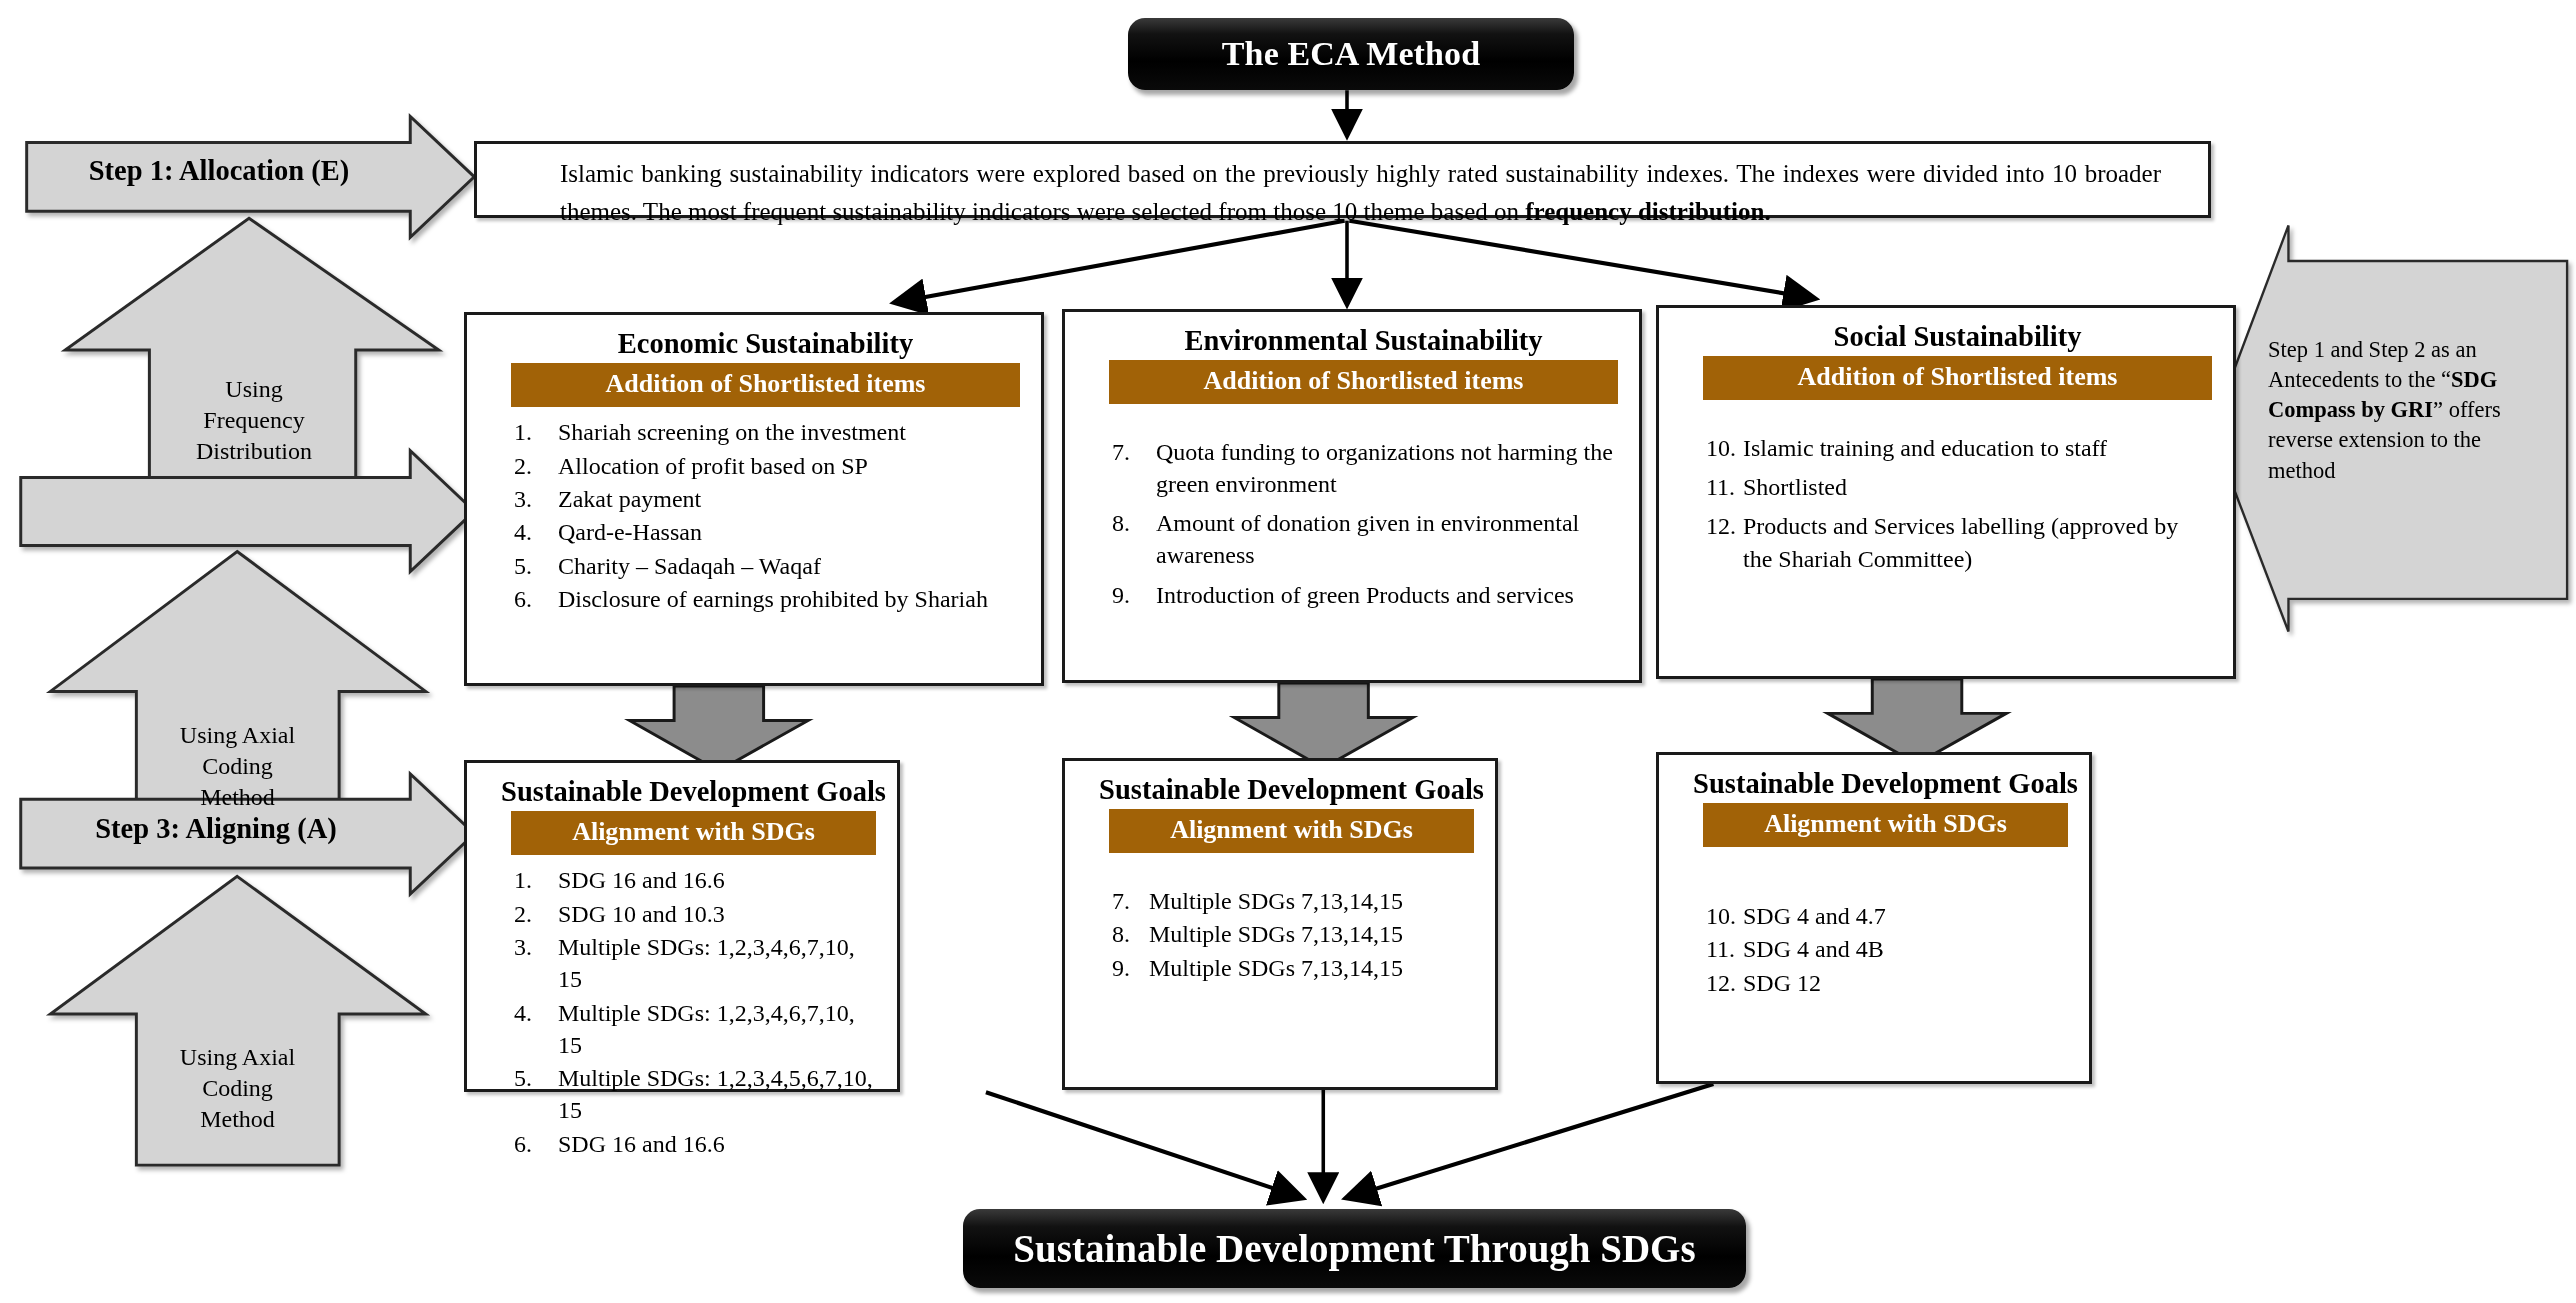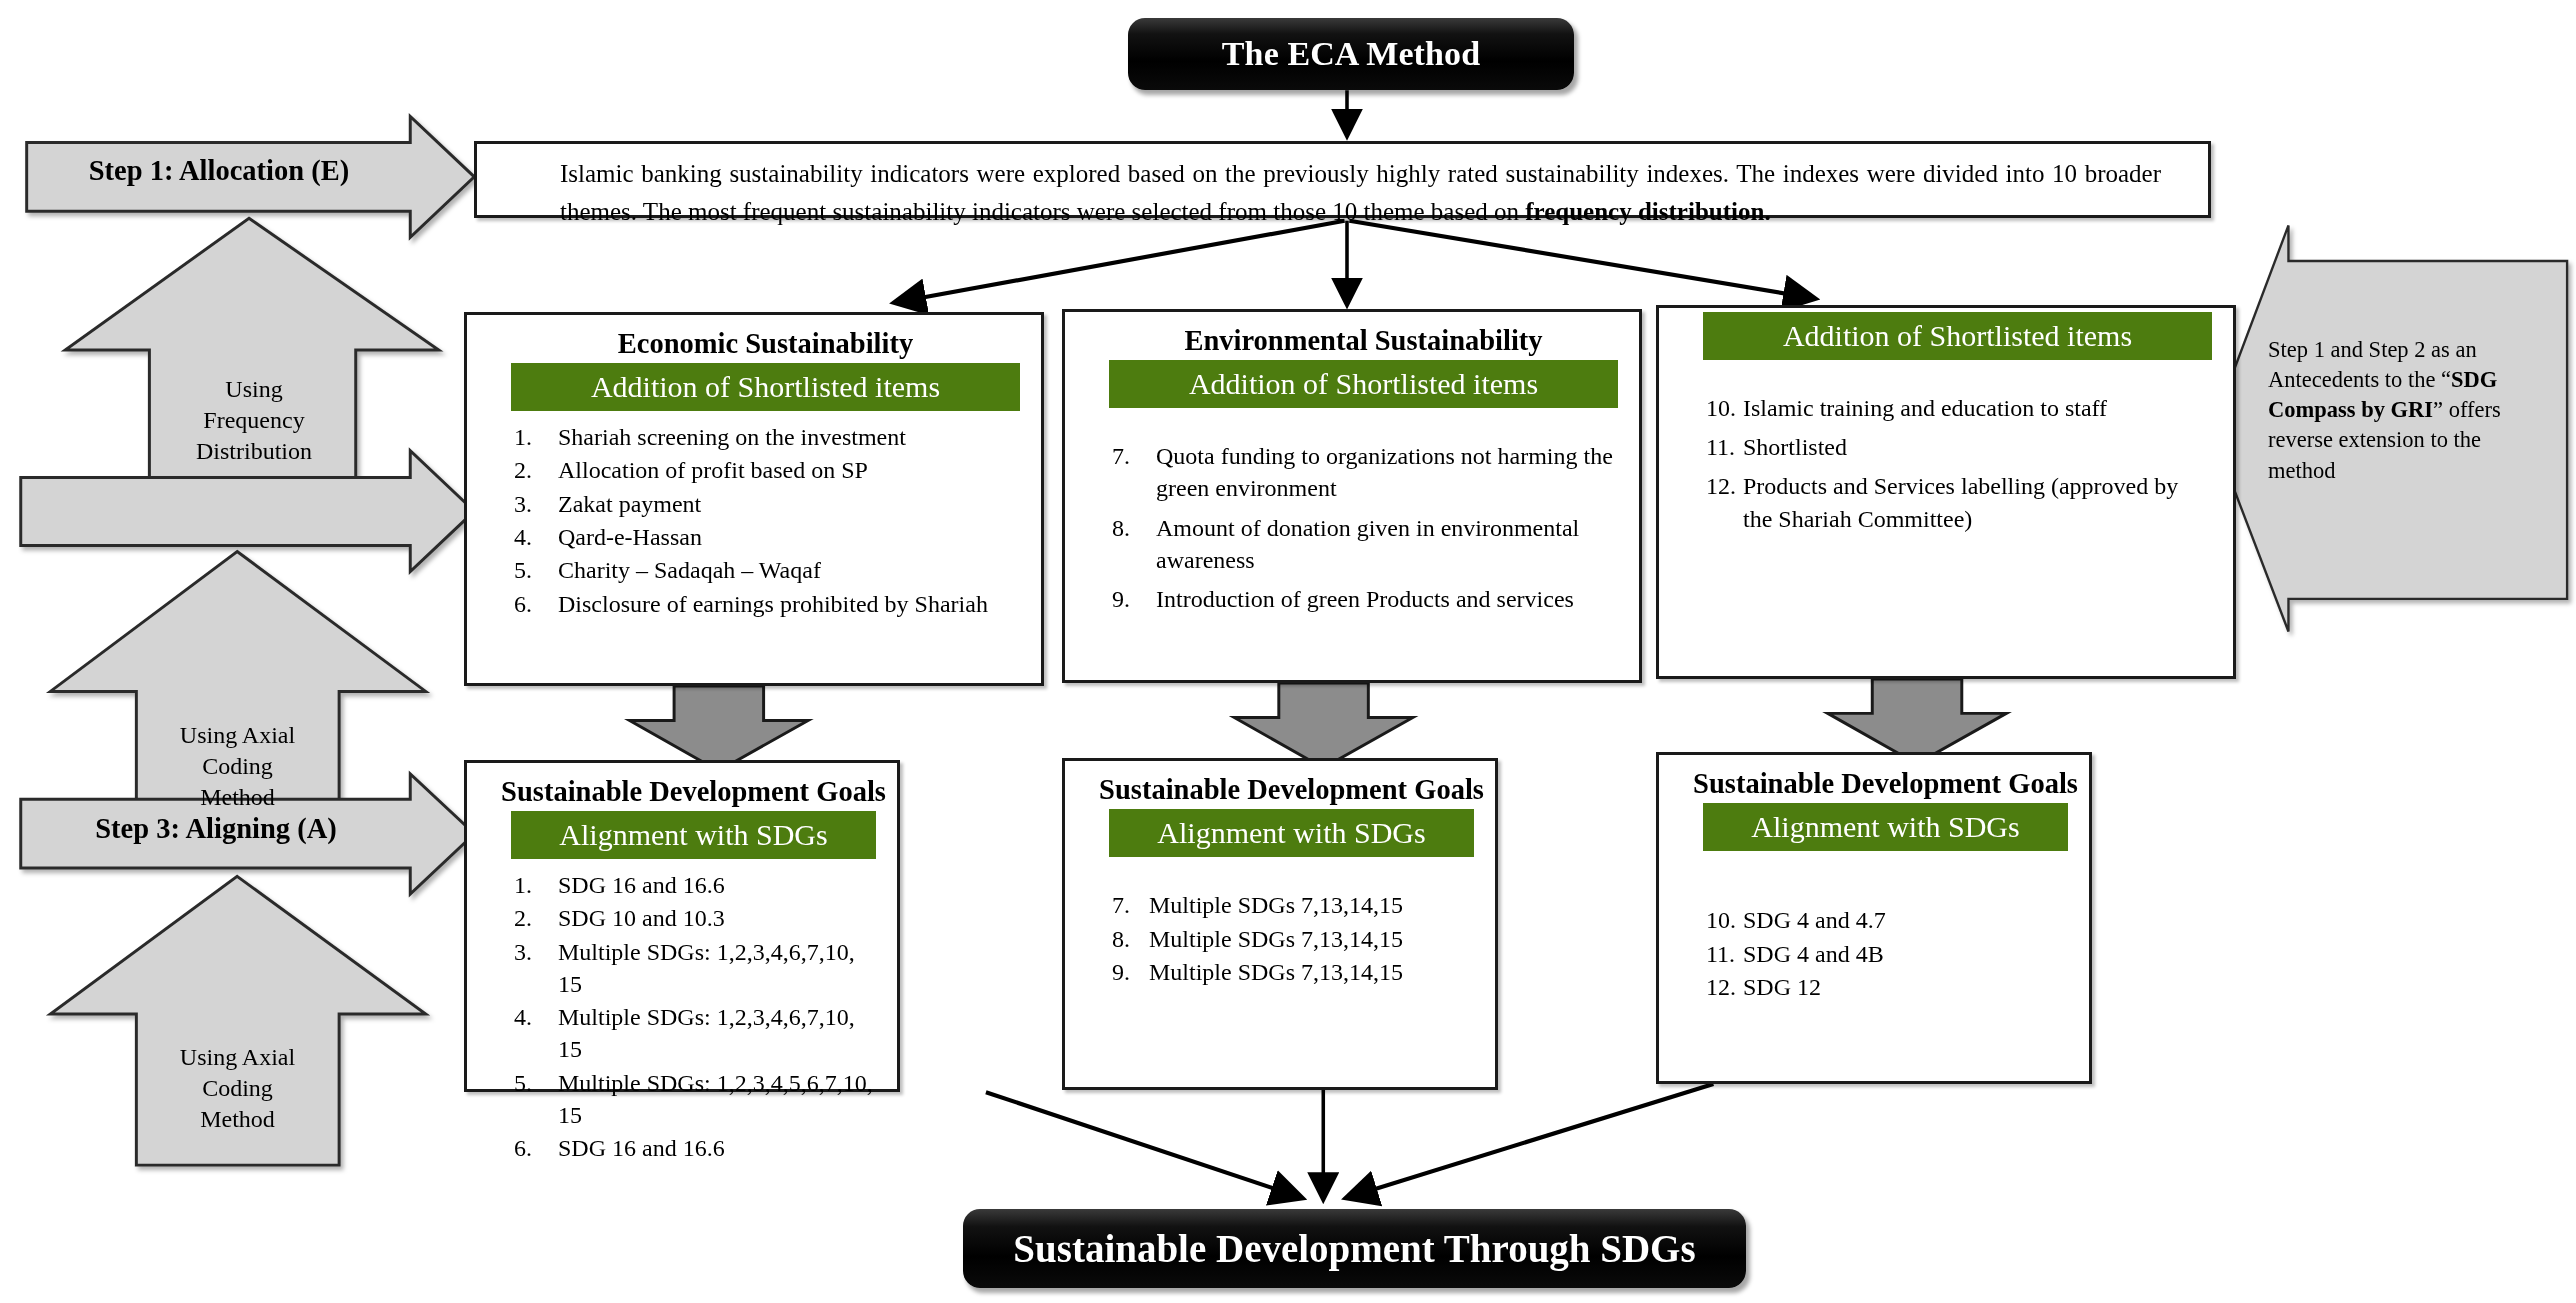--- a/index.html
+++ b/index.html
@@ -30,22 +30,22 @@
   #cat-env{left:1062px;top:309px;}
   #cat-soc{left:1656px;top:305px;}
 
   .sdgbox{width:436px;height:332px;}
   #sdg-eco{left:464px;top:760px;}
   #sdg-env{left:1062px;top:758px;}
   #sdg-soc{left:1656px;top:752px;}
   #sdg-eco,#sdg-env,#sdg-soc{height:332px;}
 
   .card-title{text-align:center;font-weight:bold;font-size:28.5px;margin:13px 0 0 0;line-height:1.1;}
-  .black-band{margin:3.6px 21.3px 0 21.3px;background:#4d7c0f;color:#fff;
-              text-align:center;font-size:30px;padding:7.1px 0 8.3px 0;line-height:1.1;}
+  .black-band{margin:3.6px 21.3px 0 21.3px;background:#a16207;color:#fff;
+              text-align:center;font-size:26px;padding:7.1px 0 8.3px 0;line-height:1.1;font-weight:bold;}
   ol.items{list-style:none;margin:9.5px 0 0 0;padding:0 20px 0 24px;font-size:24px;line-height:1.34;}
   ol.items li{display:flex;margin-bottom:1.2px;}
   ol.items li .num{flex:0 0 auto;min-width:44px;}
   ol.items li .txt{flex:1 1 auto;}
   ol.items.tight li .num{min-width:37px;}
   ol.items.gap{margin-top:32px;}
   ol.items.gap2{margin-top:53px;}
   ol.items.loose li{margin-bottom:7.1px;}
 
   
@@ -207,20 +207,21 @@
           <span class="txt">Amount of donation given in environmental awareness</span>
         </li>
       <li>
           <span class="num">9.</span>
           <span class="txt">Introduction of green Products and services</span>
         </li>
     </ol>
   </div>
 
   <div class="wbox catbox" id="cat-soc">
+    <div class="card-title">Social Sustainability</div>
     <div class="black-band">Addition of Shortlisted items</div>
     <ol class="items tight gap loose">
       <li>
           <span class="num">10.</span>
           <span class="txt">Islamic training and education to staff</span>
         </li>
       <li>
           <span class="num">11.</span>
           <span class="txt">Shortlisted</span>
         </li>

